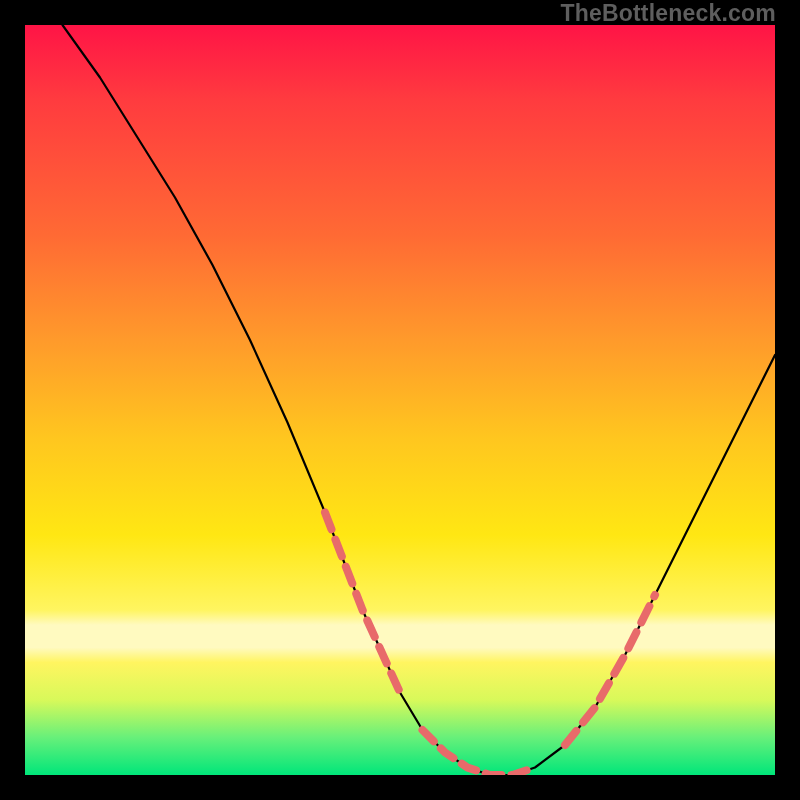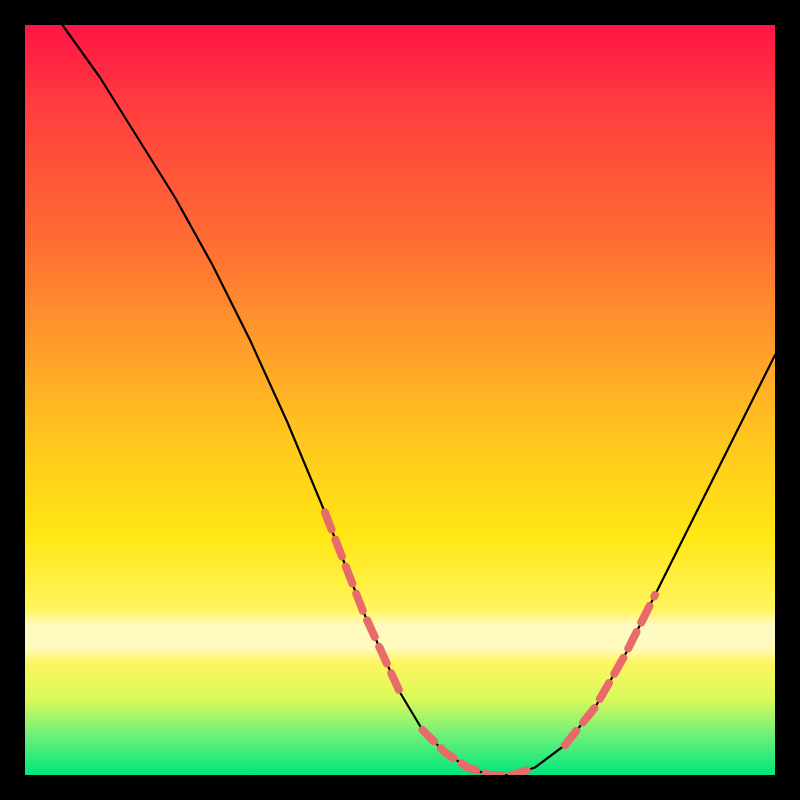--- a/index.html
+++ b/index.html
@@ -107,13 +107,14 @@
                L 487.5 750
                L 510 742.5" fill="none" stroke="#e86a6a" stroke-width="8" stroke-linecap="round" stroke-dasharray="16 10"></path>
 
       <path d="M 540 720
                L 570 682.5
                L 600 630
                L 630 570" fill="none" stroke="#e86a6a" stroke-width="8" stroke-linecap="round" stroke-dasharray="18 11"></path>
     </svg>
   </div>
 
+  <div class="watermark">TheBottleneck.com</div>
 </div>
 
 </body></html>

